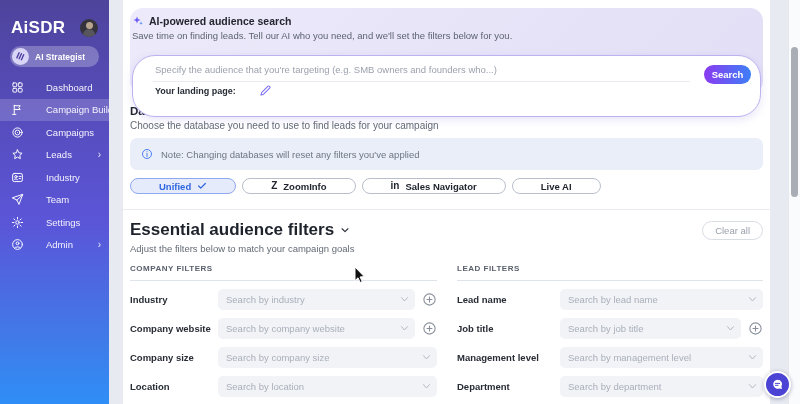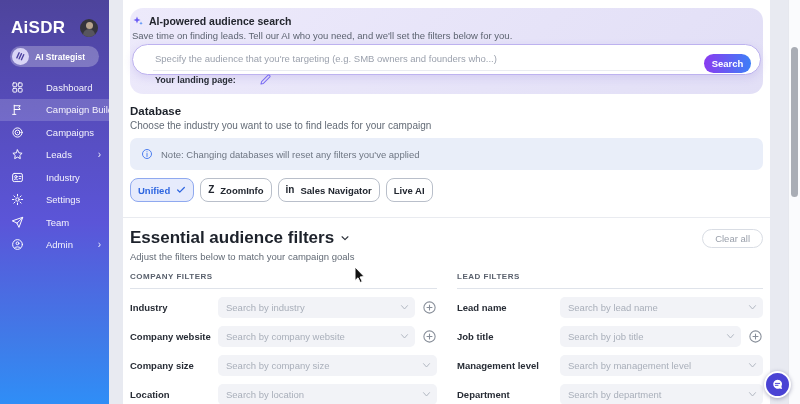--- a/index.html
+++ b/index.html
@@ -37,36 +37,36 @@
   .content{position:absolute;left:123px;top:0;width:647px;height:404px;background:#fff;}
   .sectionpad{padding:0 7px;}
 
   
   .ai-panel{margin:8px 7px 0 7px;height:86px;border-radius:13px;
     background:linear-gradient(135deg,#edeafb 0%,#e6e3f8 60%,#e2dff6 100%);
     padding:7px 2px;position:relative;}
   .ai-title-row{display:flex;align-items:center;gap:5px;}
   .ai-title{font-size:10.5px;font-weight:800;color:#23262e;}
   .ai-sub{margin-top:3px;font-size:9.5px;color:#5c6370;}
-  .search-pill{position:relative;margin-top:3px;height:31px;background:#fff;border:1.5px solid #bdb2ef;
+  .search-pill{position:relative;margin-top:14px;height:62px;background:#fff;border:1.5px solid #bdb2ef;
     border-radius:23px;box-shadow:0 3px 8px rgba(116,96,214,.16);}
   .search-ph{position:absolute;left:22px;top:8px;right:64px;font-size:9.5px;color:#9ba1ad;white-space:nowrap;overflow:hidden;}
   .pill-div{position:absolute;left:20px;right:70px;top:25px;height:1px;background:#e9ebf1;}
   .landing-row{position:absolute;left:22px;top:29px;display:flex;align-items:center;gap:24px;}
   .landing-lbl{font-size:9px;font-weight:700;color:#262b34;}
   .search-btn{position:absolute;right:9px;top:9px;width:47px;height:19px;border:none;border-radius:10px;
     background:linear-gradient(90deg,#8a3bf0 0%,#3d7ff7 100%);color:#fff;font-size:9.5px;font-weight:700;cursor:pointer;}
 
   
   .db-title{margin-top:11px;font-size:11.5px;font-weight:800;color:#1d222b;}
   .db-sub{margin-top:3px;font-size:10px;color:#636b76;}
   .note{margin-top:7px;height:32px;border-radius:7px;background:#e9eef9;display:flex;align-items:center;gap:8px;padding:0 11px;}
   .note-txt{font-size:9.5px;color:#6e7683;}
   .db-row{margin-top:8px;display:flex;gap:6px;}
-  .db-btn{height:24px;display:flex;align-items:center;gap:6px;padding:0 7px;border-radius:8px;
+  .db-btn{height:16px;display:flex;align-items:center;gap:6px;padding:0 28px;border-radius:8px;
     background:#fff;border:1px solid #b9bfca;font-size:9.5px;font-weight:700;color:#21262f;cursor:pointer;}
   .db-btn.selected{background:#e6ebfc;border-color:#8fa9ef;color:#2e66e0;}
   .db-glyph{font-weight:800;font-size:10px;line-height:1;}
   .divider{margin-top:15px;border-bottom:1px solid #e9ebf0;}
 
   
   .filt-head{margin-top:10px;display:flex;align-items:center;}
   .filt-title{font-size:17px;font-weight:800;color:#1d222b;display:flex;align-items:center;gap:6px;cursor:pointer;}
   .clear-btn{margin-left:auto;height:19px;padding:0 12px;border-radius:12px;background:#fff;
     border:1px solid #d9dde4;color:#9aa0ab;font-size:9.5px;cursor:pointer;}
@@ -159,34 +159,34 @@
               <circle cx="9" cy="10.5" r="2.2"></circle>
               <path d="M5.8 15.8c.8-1.7 5.6-1.7 6.4 0"></path>
               <path d="M15 10h3.5M15 14h2.5"></path>
             </svg>
           </span>
           <span class="ml">Industry</span>
         </div>
         <div class="menu-item">
           <span class="mi">
             <svg width="13" height="13" viewBox="0 0 24 24" fill="none" stroke="#fff" stroke-width="1.8" stroke-linecap="round" stroke-linejoin="round">
+              <path d="M21.5 3L11 13.2"></path>
+              <path d="M21.5 3l-6.8 18-3.7-8-8-3.7z"></path>
+            </svg>
+          </span>
+          <span class="ml">Team</span>
+        </div>
+        <div class="menu-item">
+          <span class="mi">
+            <svg width="13" height="13" viewBox="0 0 24 24" fill="none" stroke="#fff" stroke-width="1.8" stroke-linecap="round" stroke-linejoin="round">
               <circle cx="12" cy="12" r="3.2"></circle>
               <path d="M12 2.5v3M12 18.5v3M2.5 12h3M18.5 12h3M5.3 5.3l2.1 2.1M16.6 16.6l2.1 2.1M18.7 5.3l-2.1 2.1M7.4 16.6l-2.1 2.1"></path>
             </svg>
           </span>
           <span class="ml">Settings</span>
-        </div>
-        <div class="menu-item">
-          <span class="mi">
-            <svg width="13" height="13" viewBox="0 0 24 24" fill="none" stroke="#fff" stroke-width="1.8" stroke-linecap="round" stroke-linejoin="round">
-              <path d="M21.5 3L11 13.2"></path>
-              <path d="M21.5 3l-6.8 18-3.7-8-8-3.7z"></path>
-            </svg>
-          </span>
-          <span class="ml">Team</span>
         </div>
         <div class="menu-item">
           <span class="mi">
             <svg width="13" height="13" viewBox="0 0 24 24" fill="none" stroke="#fff" stroke-width="1.8" stroke-linecap="round" stroke-linejoin="round">
               <circle cx="12" cy="12" r="9"></circle>
               <circle cx="12" cy="9.8" r="2.6"></circle>
               <path d="M6.8 18.2c1.4-2.6 9-2.6 10.4 0"></path>
             </svg>
           </span>
           <span class="ml">Admin</span>
@@ -221,21 +221,21 @@
               <path d="M17 3a2.8 2.8 0 014 4L7.5 20.5 2 22l1.5-5.5z"></path>
             </svg>
           </span>
         </div>
         <button class="search-btn">Search</button>
       </div>
     </section>
 
     <div class="sectionpad">
       <div class="db-title">Database</div>
-      <div class="db-sub">Choose the industry you want to use to find leads for your campaign</div>
+      <div class="db-sub">Choose the database you need to use to find leads for your campaign</div>
       <div class="note">
         <span style="display:flex;">
           <svg width="12" height="12" viewBox="0 0 24 24" fill="none" stroke="#4c7ef0" stroke-width="2">
             <circle cx="12" cy="12" r="9"></circle>
               <path d="M12 11v6" stroke-linecap="round"></path>
               <circle cx="12" cy="7.5" r="1.2" fill="#4c7ef0" stroke="none"></circle>
           </svg>
         </span>
         <span class="note-txt">Note: Changing databases will reset any filters you've applied</span>
       </div>

